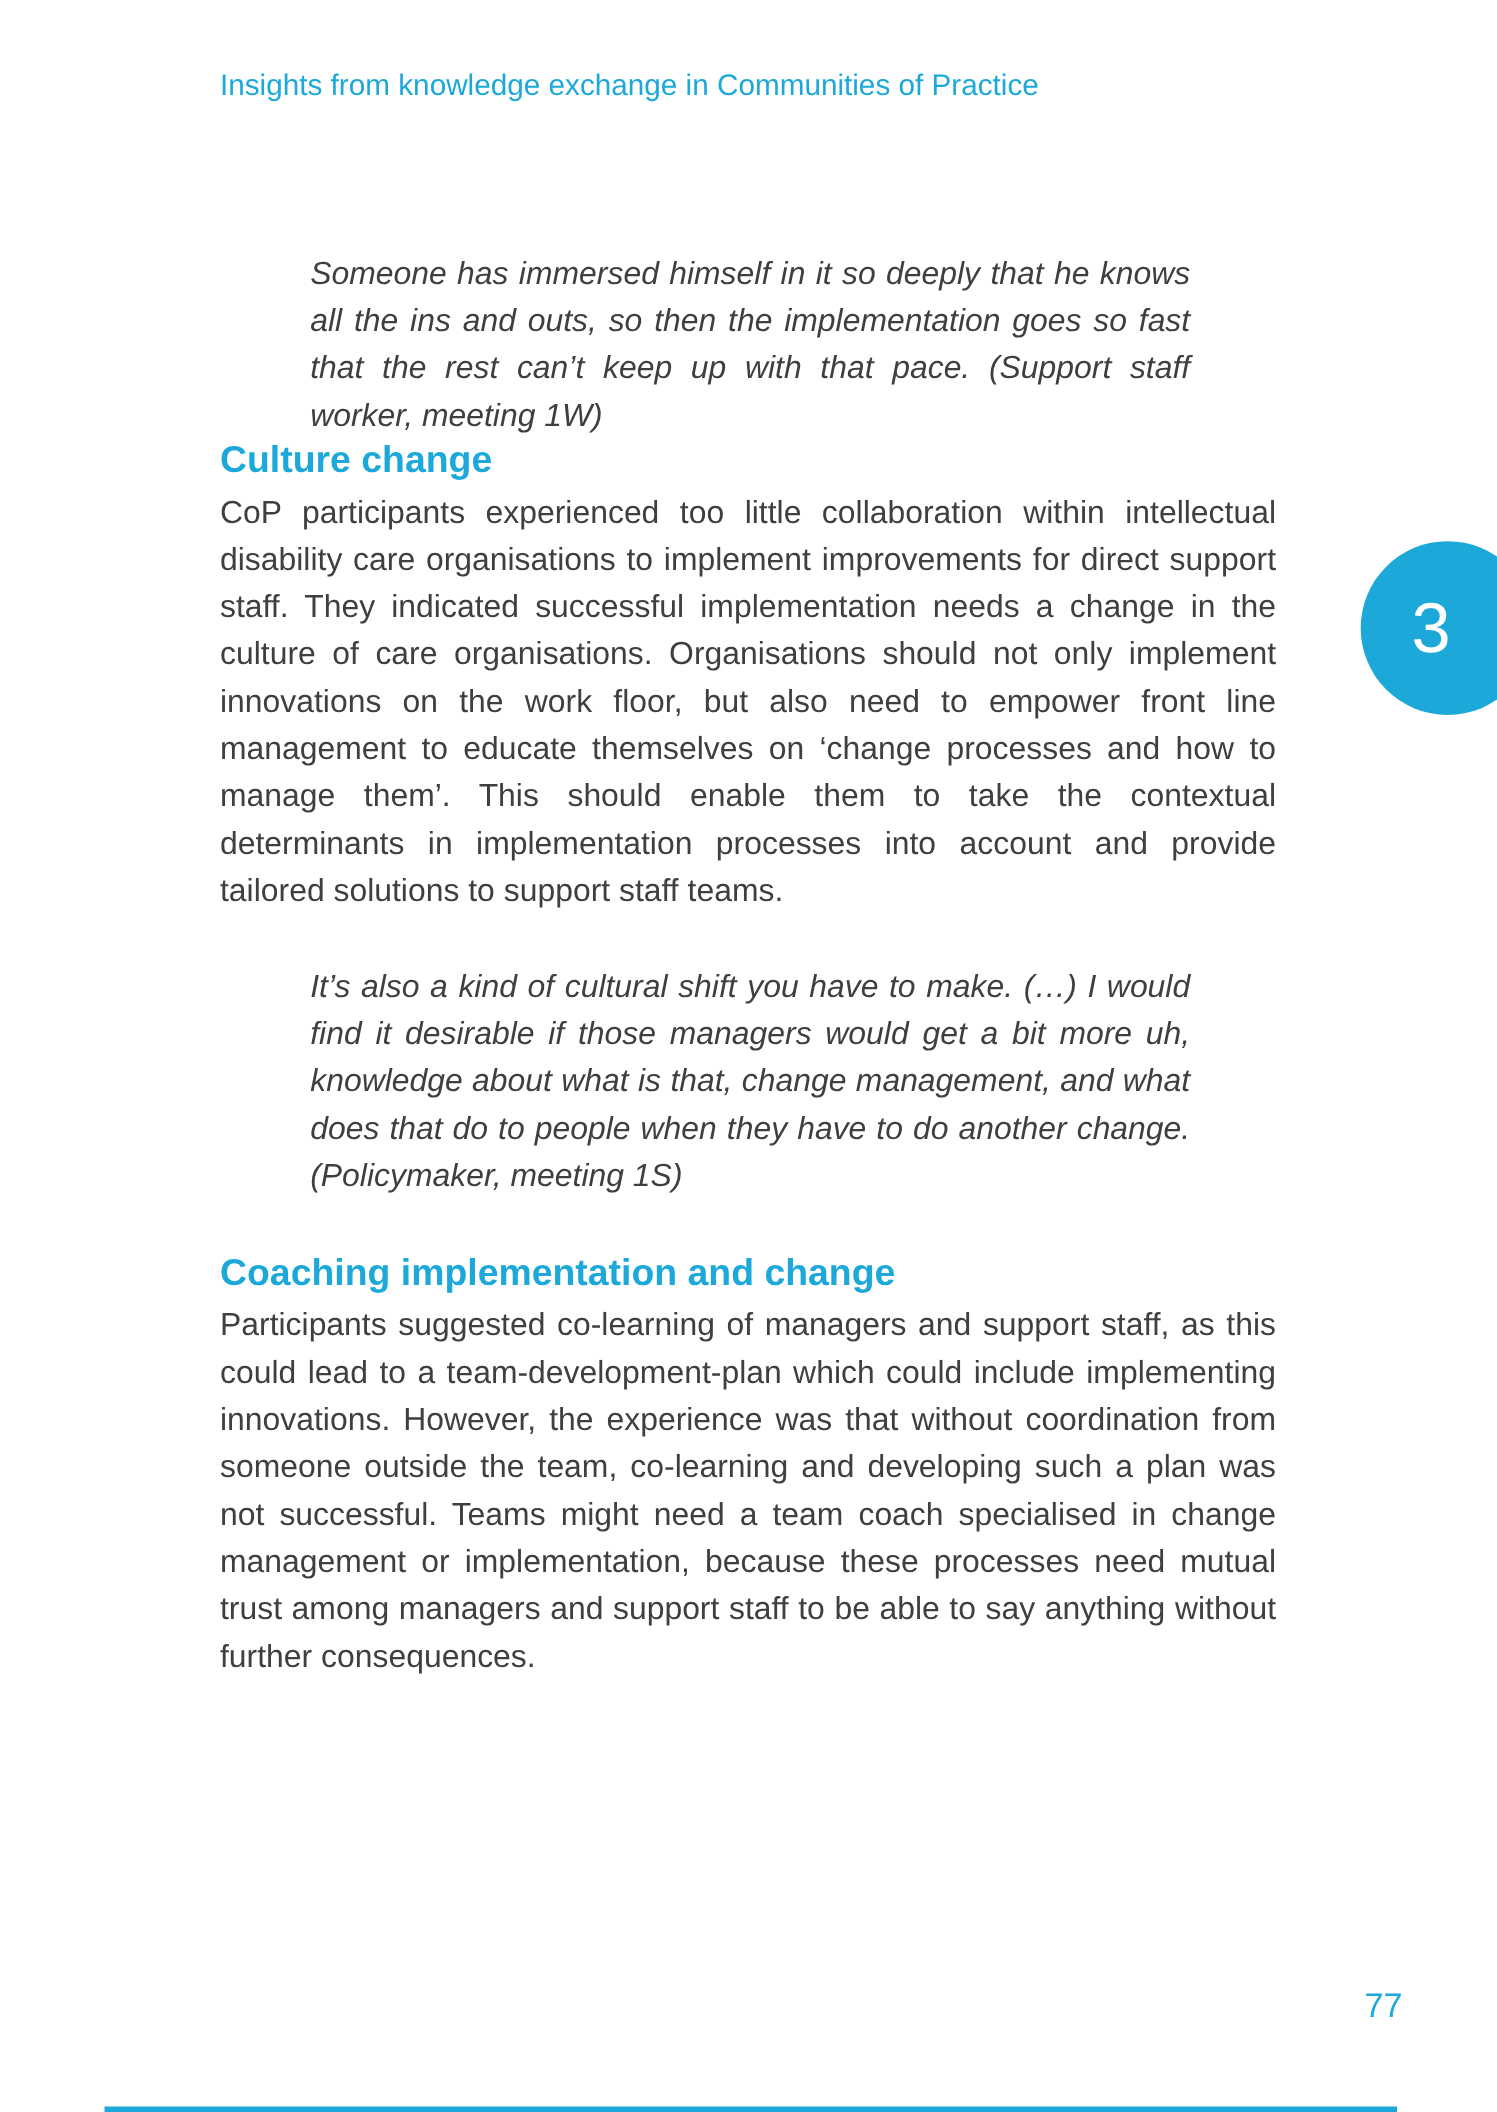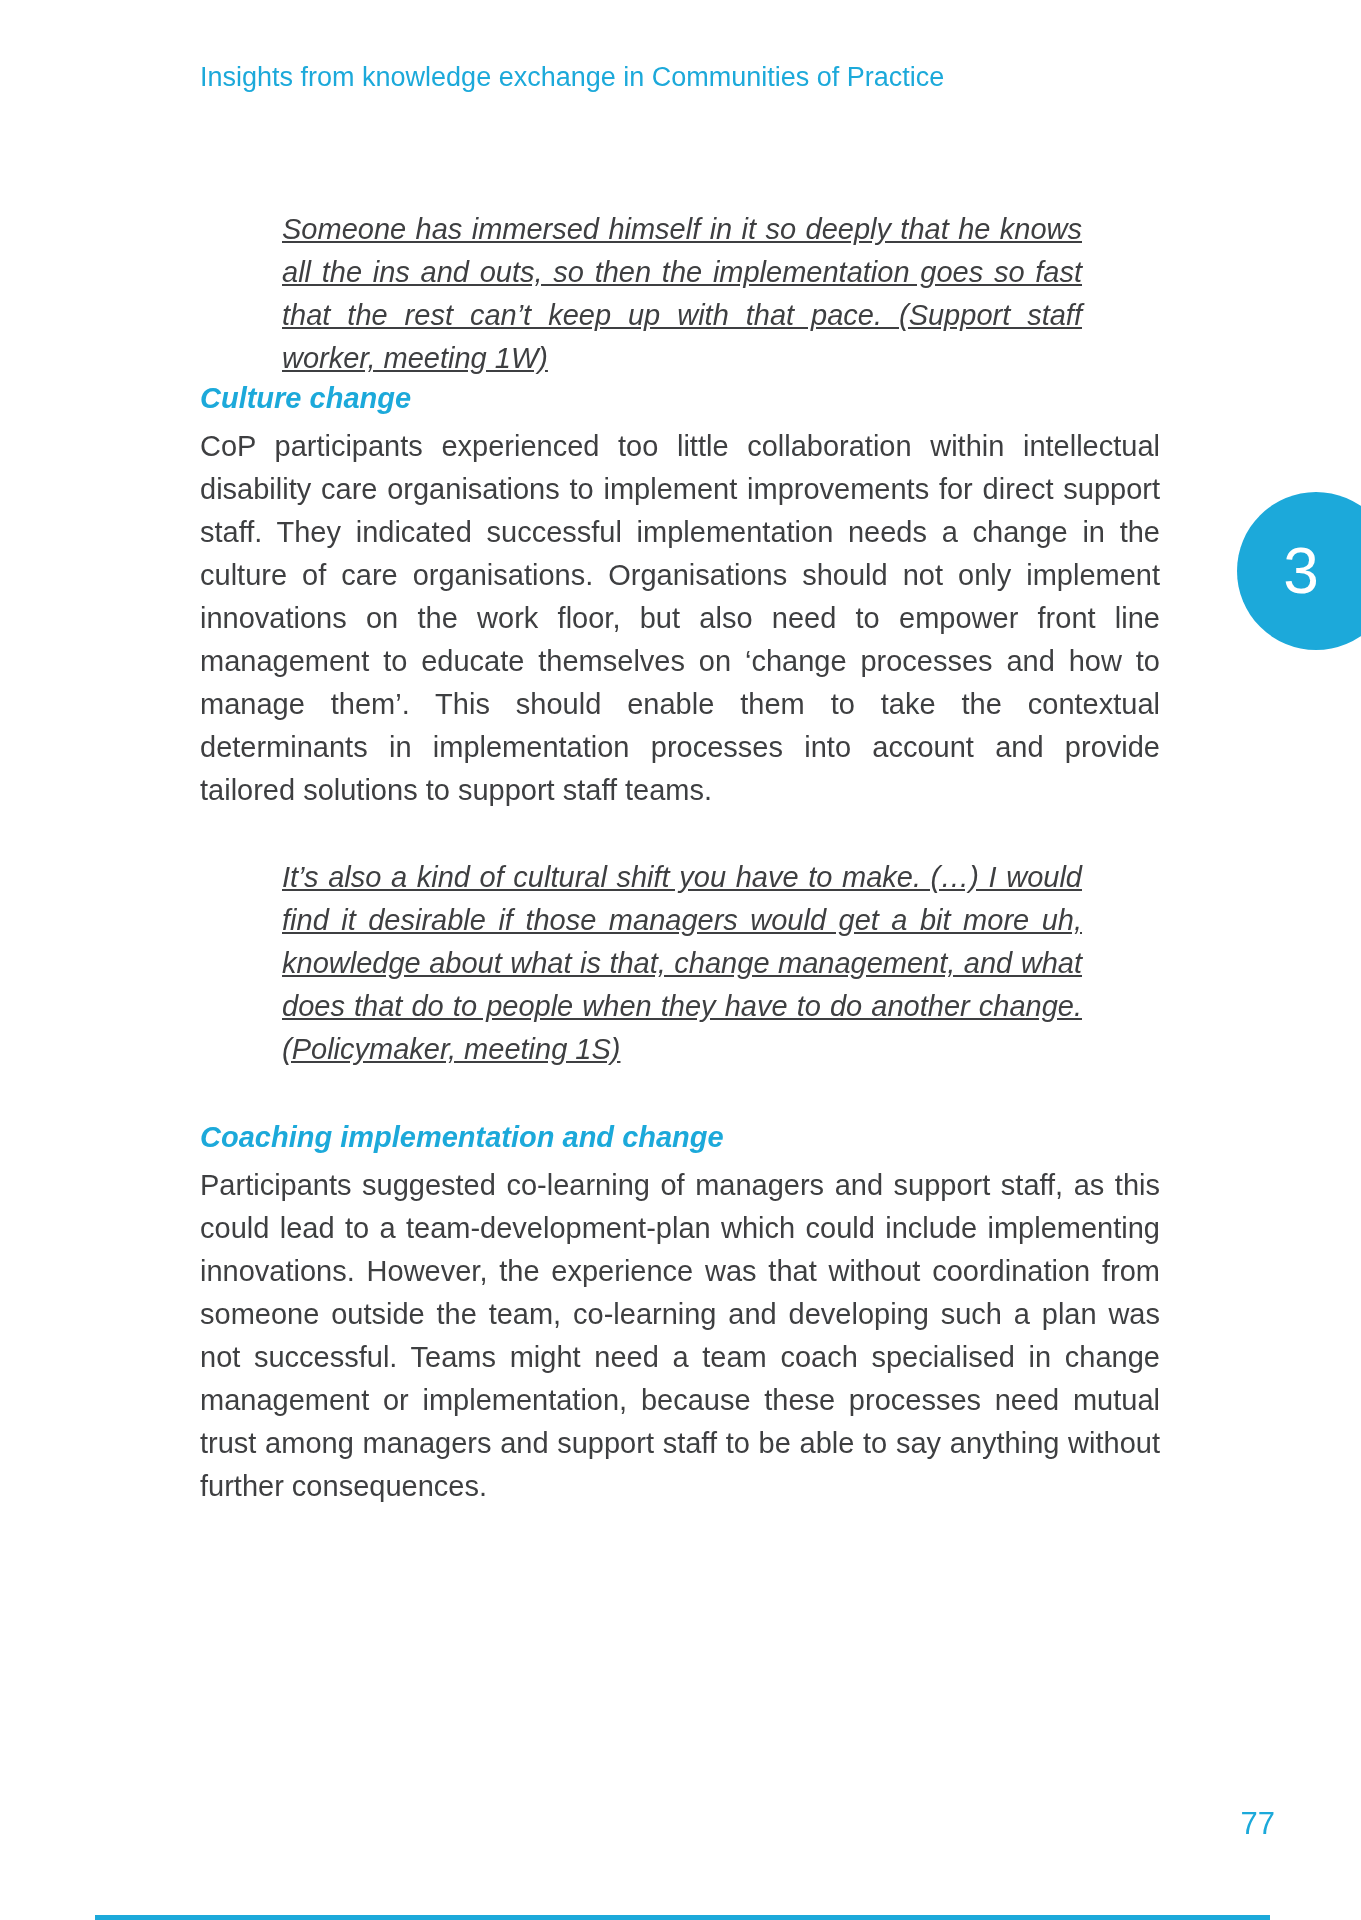--- a/index.html
+++ b/index.html
@@ -29,39 +29,37 @@
     top: 188px;
     left: 200px;
     width: 960px;
     font-size: 29px;
     line-height: 43px;
     text-align: justify;
   }
   .body-para { margin: 0; }
   .quote {
     display: block;
-    margin: 20px 0 0 82px;
+    margin: 40px 0 0 82px;
     width: 800px;
     font-style: italic;
     text-align: justify;
-    text-decoration: underline;
   }
   .quote.q2 { margin-top: 44px; }
   .section-heading {
     margin-top: 56px;
     font-size: 29px;
     font-weight: 700;
     line-height: 37px;
     color: #1ca9da;
     text-align: left;
   }
   .sub-heading {
-    font-size: 29px;
+    font-size: 34px;
     font-weight: 700;
-    font-style: italic;
     line-height: 37px;
     color: #1ca9da;
     margin-bottom: 8px;
     text-align: left;
   }
   .sub-heading.standalone { margin-top: 48px; }
   .chapter-tab {
     position: absolute;
     left: 1237px;
     top: 492px;

